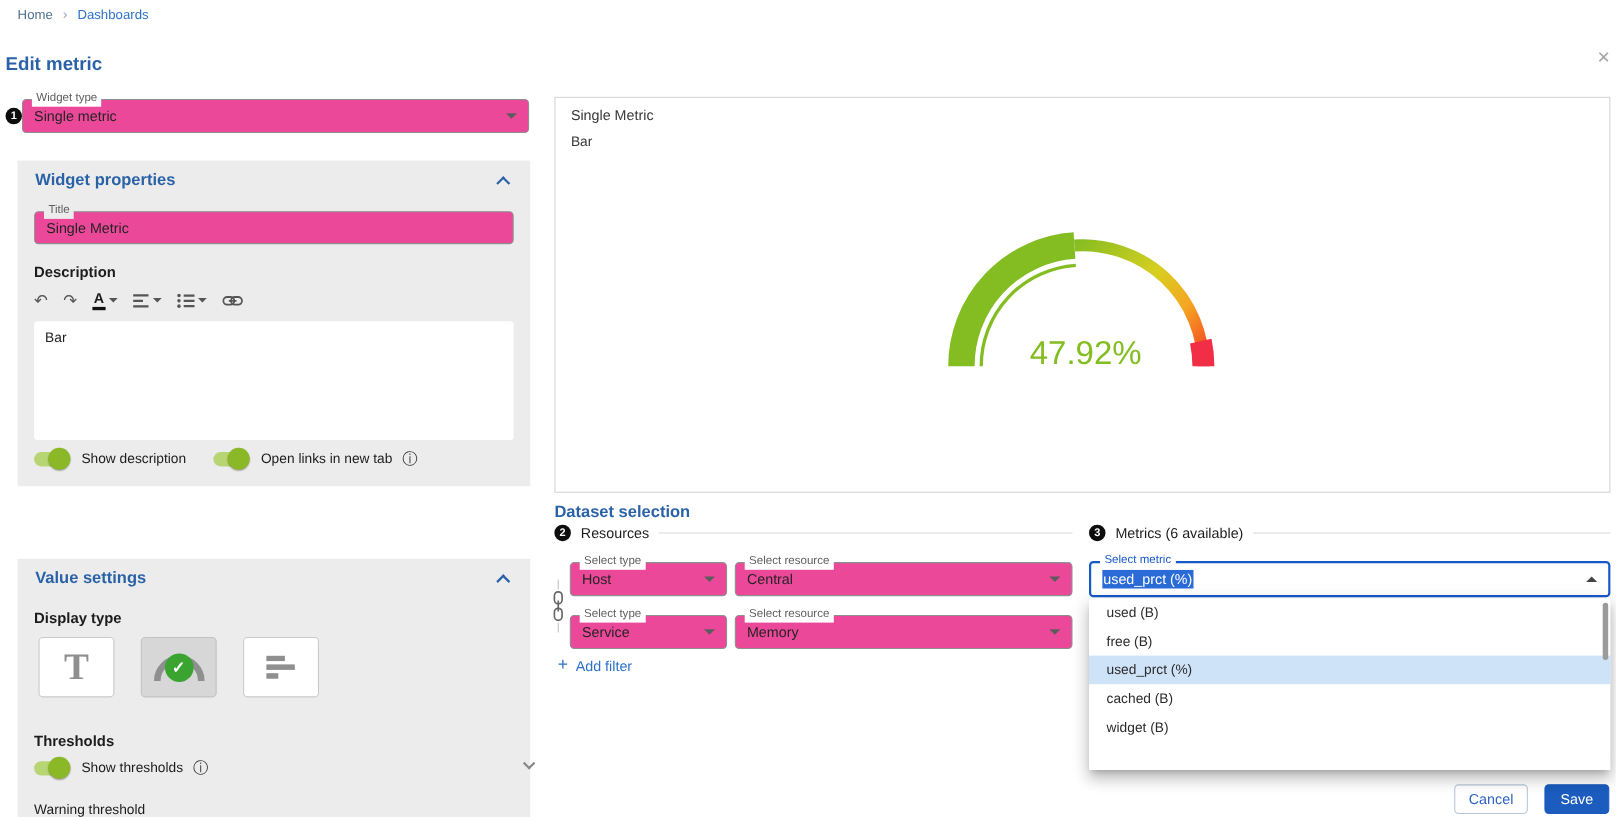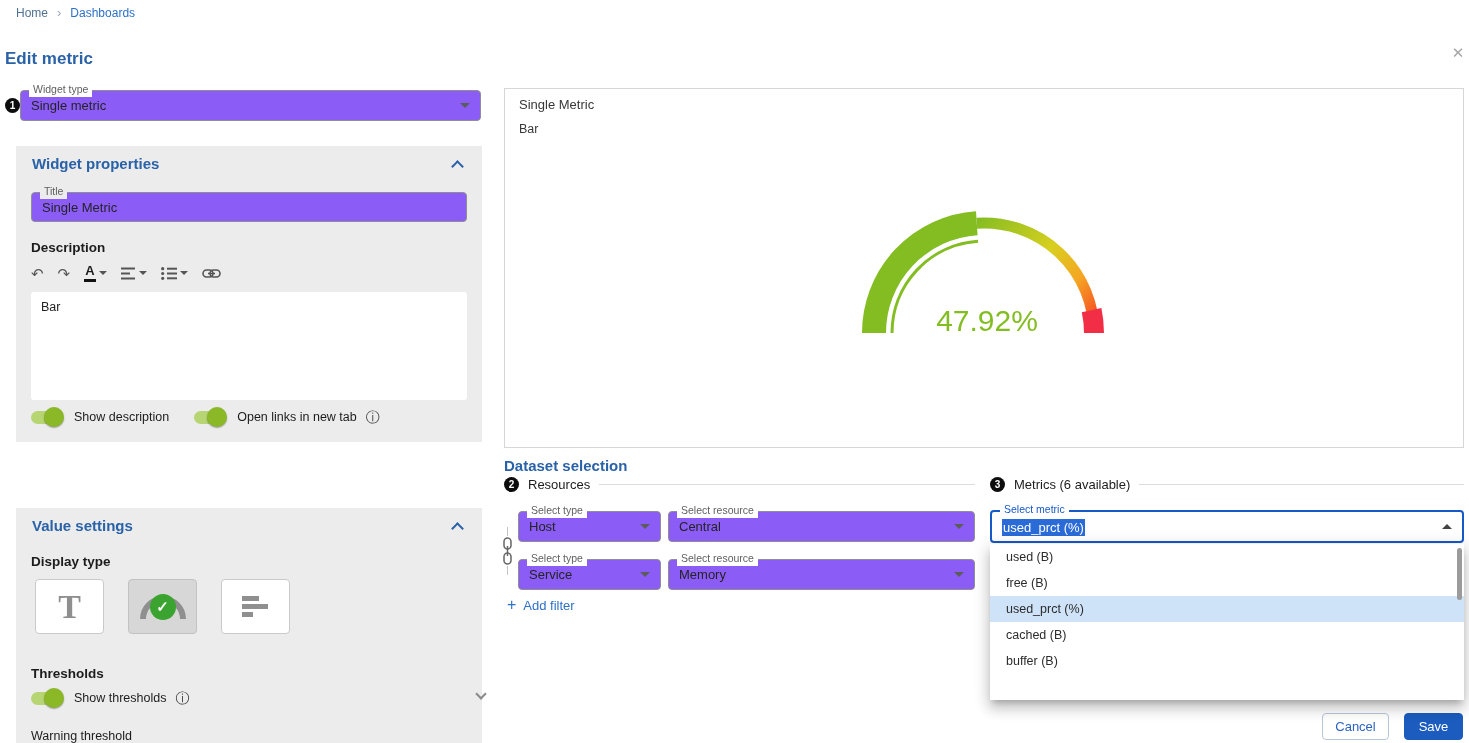--- a/index.html
+++ b/index.html
@@ -18,21 +18,21 @@
              font-size:15px; color:#a5a5a5; cursor:pointer; line-height:20px; }
 
   
   .step { position:absolute; width:15px; height:15px; border-radius:50%; background:#0d0d0d; color:#fff;
           font-size:10px; font-weight:bold; display:flex; align-items:center; justify-content:center; }
   .stepb { width:15px; height:15px; border-radius:50%; background:#0d0d0d; color:#fff; flex:none;
           font-size:10px; font-weight:bold; display:flex; align-items:center; justify-content:center; }
   .step1 { left:5px; top:98px; }
 
   
-  .field { position:absolute; background:#8b5cf6; border:1px solid #8f8f8f; border-radius:4px;
+  .field { position:absolute; background:#ec4899; border:1px solid #8f8f8f; border-radius:4px;
            display:flex; align-items:center; padding:0 10px; font-size:13px; color:#242424; cursor:pointer; }
   .flabel { position:absolute; top:-8px; left:8px; font-size:10.5px; color:#5f5f5f; background:#fff;
             padding:0 4px; line-height:1.3; white-space:nowrap; }
   .flabel.on-gray { background:#ececec; }
   .fvalue { flex:1; white-space:nowrap; overflow:hidden; }
   .caret-down { width:0; height:0; border-left:5px solid transparent; border-right:5px solid transparent;
                 border-top:5px solid #5c5c5c; margin-left:8px; flex:none; }
   .caret-up { width:0; height:0; border-left:5px solid transparent; border-right:5px solid transparent;
                 border-bottom:5px solid #444; margin-left:8px; flex:none; }
   .widget-type { left:20px; top:90px; width:461px; height:31px; }
@@ -323,20 +323,20 @@
     <span class="flabel">Select metric</span>
     <span class="fvalue"><span class="hl-value">used_prct (%)</span></span>
     <span class="caret-up"></span>
   </div>
 
   <div class="menu">
     <div class="menu-item">used (B)</div>
     <div class="menu-item">free (B)</div>
     <div class="menu-item selected">used_prct (%)</div>
     <div class="menu-item">cached (B)</div>
-    <div class="menu-item">buffer (B)</div>
+    <div class="menu-item">widget (B)</div>
     <div class="menu-scroll"></div>
   </div>
 
   <div class="btn btn-cancel">Cancel</div>
   <div class="btn btn-save">Save</div>
 
 </div>
 
 </body></html>

